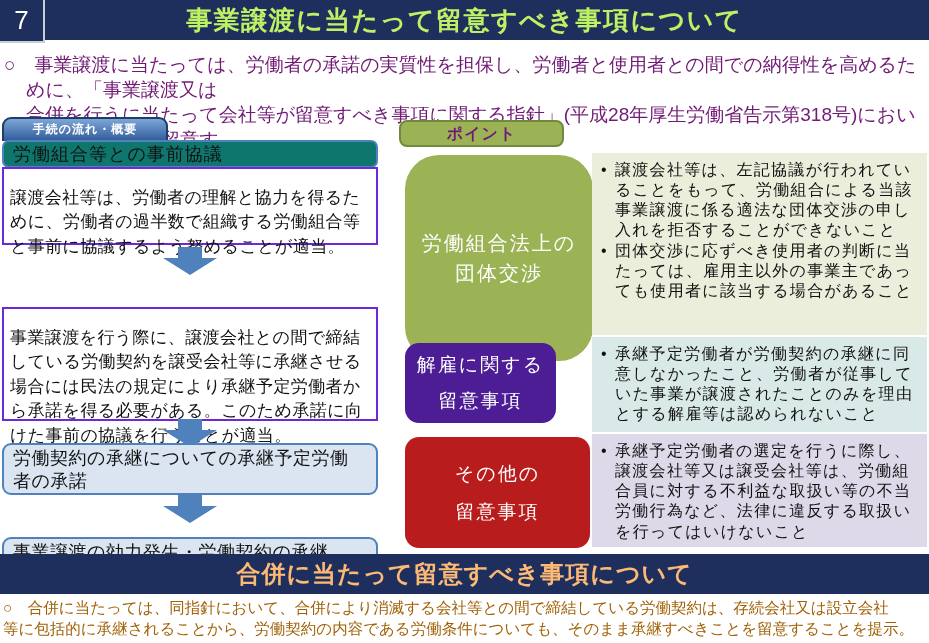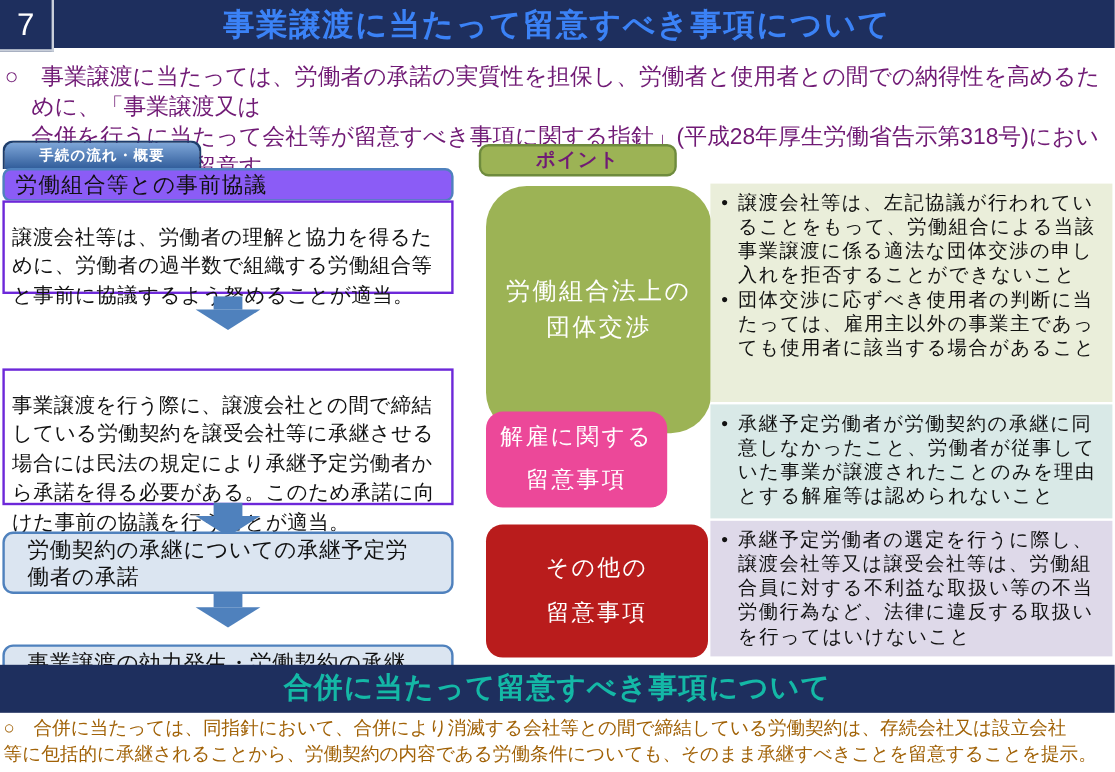--- a/index.html
+++ b/index.html
@@ -9,21 +9,21 @@
     font-family: "Liberation Sans", "DejaVu Sans", sans-serif;
     color: #111;
     position: relative;
     overflow: hidden;
   }
   .abs { position: absolute; }
 
   
   .topbar { left:0; top:0; width:929px; height:40px; background:#1e2f5e; }
   .topbar h1 {
-    color:#3b82f6; font-size:26px; font-weight:bold; text-align:center;
+    color:#bef264; font-size:26px; font-weight:bold; text-align:center;
     line-height:40px; letter-spacing:1.5px;
   }
   .numbox {
     left:0; top:0; width:45px; height:43px; background:#1e2f5e;
     border-right:2px solid #c9cfda; border-bottom:2px solid #c9cfda;
     color:#fff; font-size:26px; text-align:center; line-height:41px;
   }
 
   
   .intro {
@@ -37,36 +37,36 @@
   .flow-tab {
     left:0; top:0; width:166px; height:24px;
     background:linear-gradient(#7ea6d8,#2f5b99);
     border:2px solid #1e3d6b; border-bottom:none;
     border-radius:9px 9px 0 0;
     color:#fff; font-weight:bold; font-size:12px;
     text-align:center; line-height:21px; letter-spacing:1px;
   }
   .fbox-h {
     left:0; width:376px; height:28px;
-    background:#8b5cf6; border:2px solid #4f81bd; border-radius:7px;
+    background:#0f766e; border:2px solid #4f81bd; border-radius:7px;
     font-size:18px; line-height:24px; padding:0 9px; letter-spacing:1px;
   }
   .fbox-h.h1 { top:23px; }
   .fbox-h.h2 { top:163px; }
   .fbox-b {
     left:0; width:376px;
     background:#fff; border:2px solid #6d28d9;
     font-size:17px; line-height:1.44; padding:17px 6px; letter-spacing:0.4px;
   }
   .fbox-b.b1 { top:50px; height:78px; }
   .fbox-b.b2 { top:190px; height:114px; }
   .fbox-r {
     left:0; width:376px;
     background:#dbe5f1; border:2px solid #4f81bd; border-radius:9px;
-    font-size:18px; line-height:1.3; padding:2px 19px; letter-spacing:0.5px;
+    font-size:18px; line-height:1.3; padding:2px 9px; letter-spacing:0.5px;
   }
   .fbox-r.r3 { top:326px; height:52px; }
   .fbox-r.r4 { top:404px; height:28px; line-height:22px;margin-top:16px; }
   .arrow { left:0; width:376px; display:flex; flex-direction:column; align-items:center; }
   .arrow .shaft { width:24px; height:11px; background:#4f81bd; }
   .arrow .head {
     width:0; height:0;
     border-left:27px solid transparent; border-right:27px solid transparent;
     border-top:17px solid #4f81bd;
   }
@@ -81,37 +81,37 @@
     background:#9cb355; border:2px solid #6e8b3d; border-radius:8px;
     color:#701a75; font-weight:bold; font-size:16px;
     text-align:center; line-height:23px; letter-spacing:1px;
   }
   .ptitle {
     color:#fff; text-align:center; white-space:pre-line;
     display:flex; align-items:center; justify-content:center;
     letter-spacing:2px;
   }
   .ptitle.green  { left:6px; top:38px;  width:188px; height:206px; background:#9cb355; border-radius:34px; font-size:20px; line-height:1.5; }
-  .ptitle.teal   { left:6px; top:226px; width:151px; height:80px;  background:#ec4899; border-radius:14px; font-size:19px; line-height:1.9; }
+  .ptitle.teal   { left:6px; top:226px; width:151px; height:80px;  background:#4c1d95; border-radius:14px; font-size:19px; line-height:1.9; }
   .ptitle.purple { left:6px; top:320px; width:185px; height:111px; background:#b91c1c; border-radius:14px; font-size:19px; line-height:2.0; }
   .pbullets {
     left:193px; width:335px;
     padding:7px 6px 4px 9px;
     font-size:16px; line-height:1.26; letter-spacing:1.3px;
   }
   .pbullets.g { top:36px;  height:182px; background:#eaeeda; }
   .pbullets.t { top:220px; height:95px;  background:#d9e9e7; }
   .pbullets.p { top:317px; height:113px; background:#ded9e9; }
   .bullet { display:flex; }
   .bullet .bm { flex:none; width:14px; letter-spacing:0; }
 
   
   .bottombar { left:0; top:554px; width:929px; height:40px; background:#1e2f5e; }
   .bottombar h2 {
-    color:#14b8a6; font-size:24px; font-weight:bold; text-align:center;
+    color:#fdba74; font-size:24px; font-weight:bold; text-align:center;
     line-height:40px; letter-spacing:1px;
   }
   .outro {
     left:3px; top:598px; width:924px;
     font-size:15.5px; line-height:1.35; white-space:pre-line; color:#a16207;
   }
 </style>
 </head>
 <body>
 

